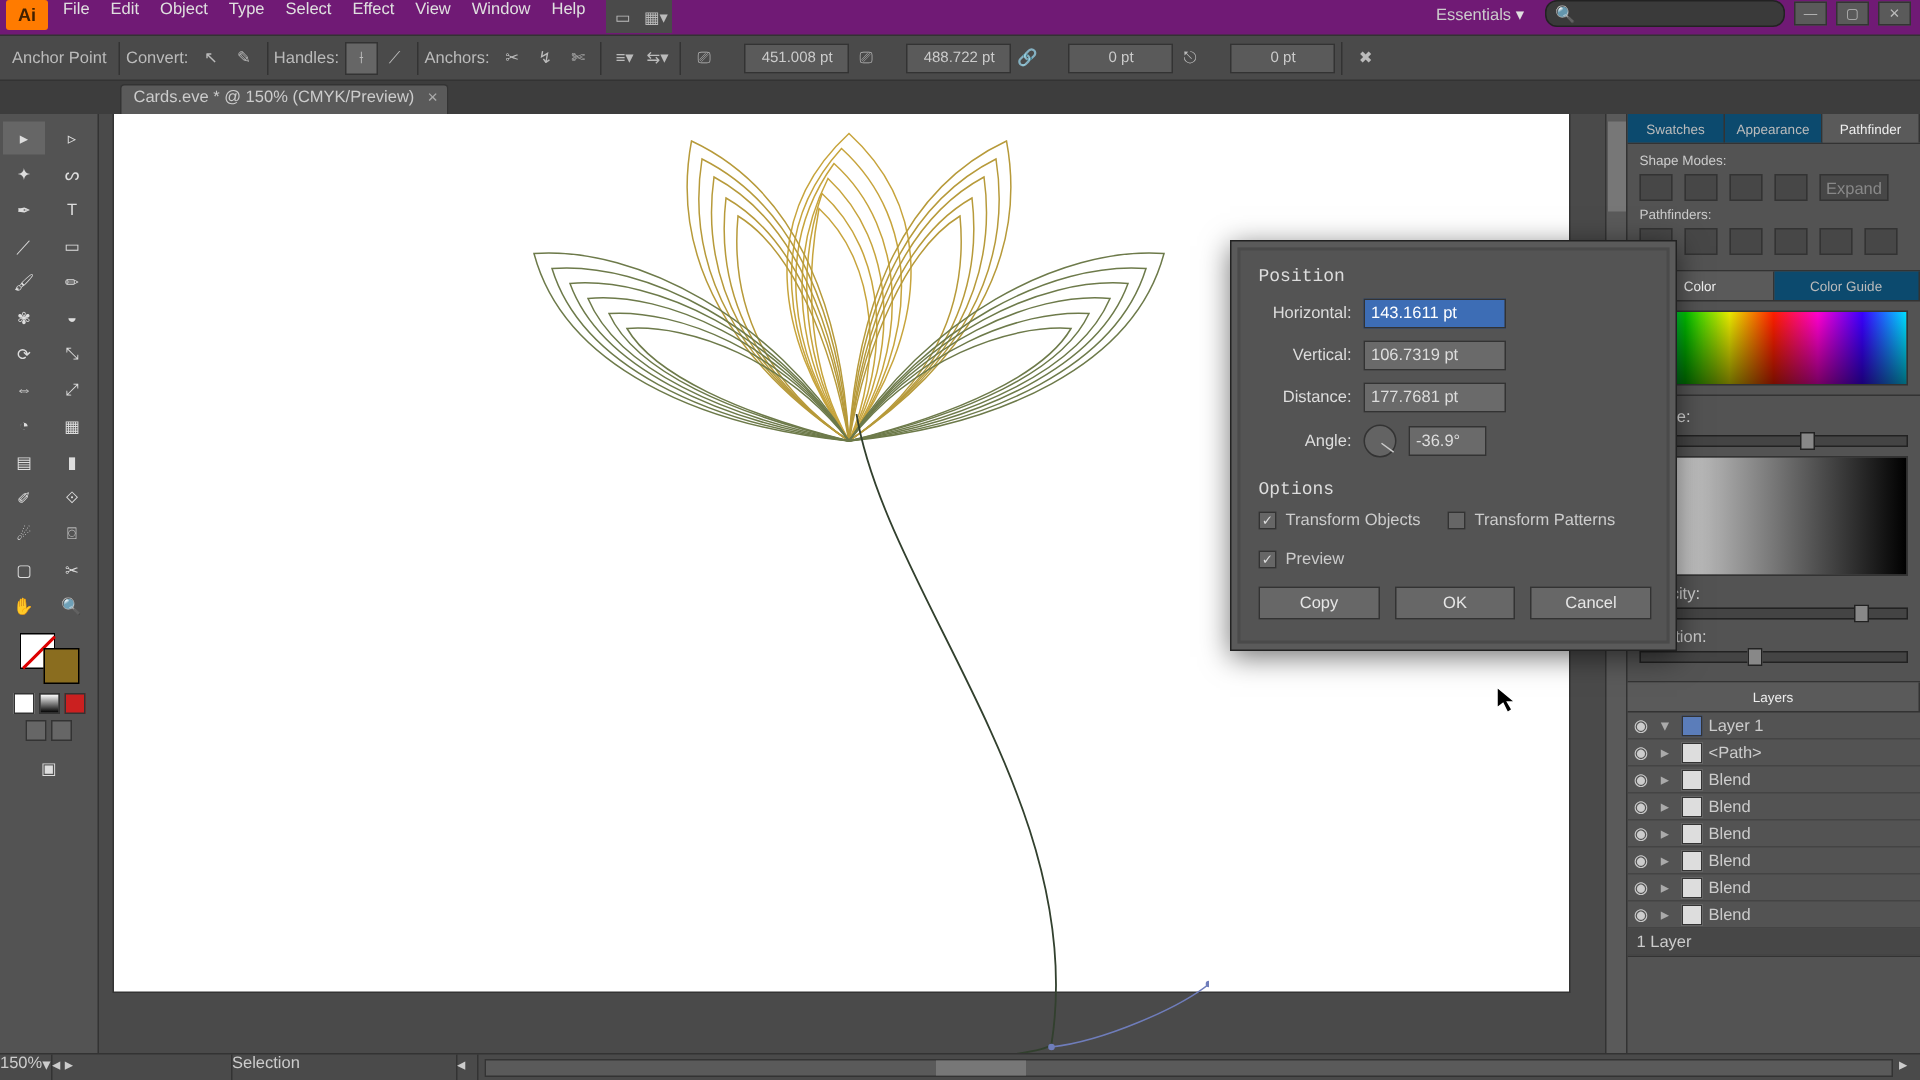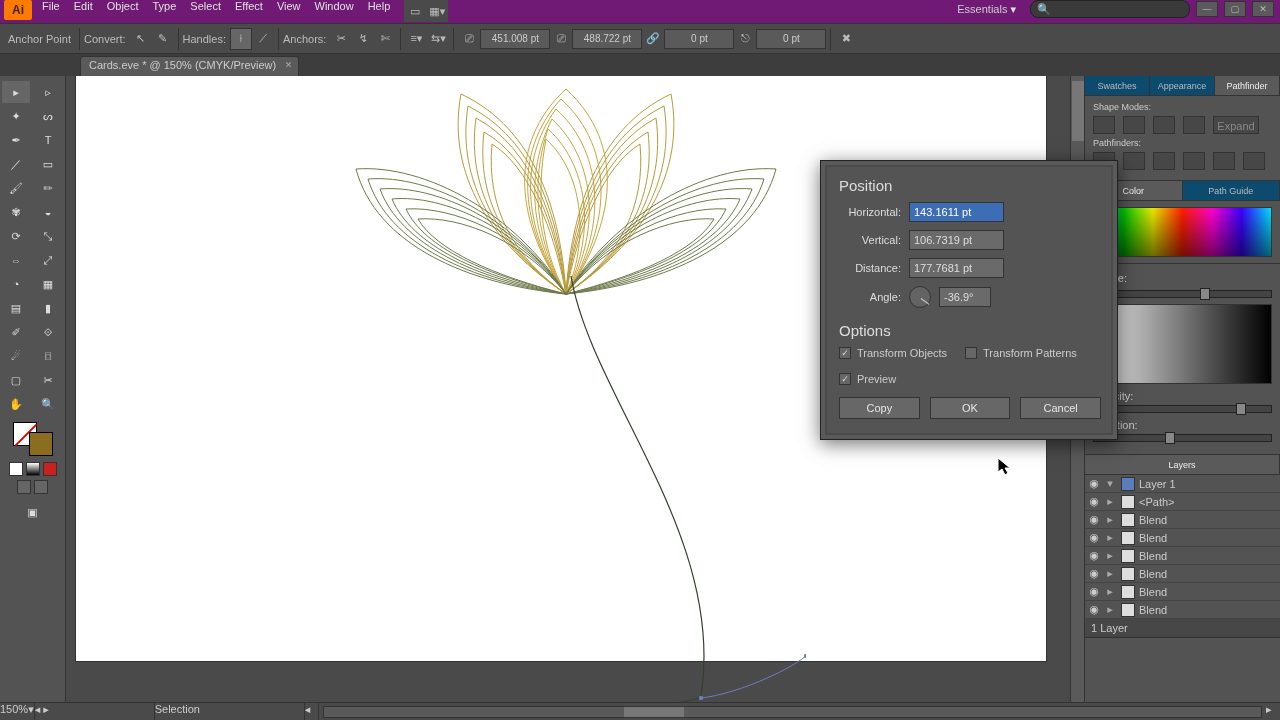--- a/index.html
+++ b/index.html
@@ -10,21 +10,21 @@
 #applogo { width:28px; height:20px; background:#ff7b00; color:#412000; font-weight:bold; font-size:12px; display:flex; align-items:center; justify-content:center; border-radius:2px; margin-right:10px;}
 #menubar .mi { margin-right:14px; cursor:pointer; color:#e0e0e0;}
 #menubar .right { margin-left:auto; display:flex; align-items:center; gap:6px; padding-right:6px;}
 .searchbox { width:160px; height:18px; background:#3a3a3a; border:1px solid #222; border-radius:8px; display:flex; align-items:center; padding-left:6px; color:#777;}
 .winbtn { width:22px; height:16px; background:#5a5a5a; border:1px solid #333; display:flex; align-items:center; justify-content:center; font-size:9px; color:#bbb; cursor:pointer;}
 
 #controlbar { height:30px; background:#4a4a4a; border-bottom:1px solid #333; display:flex; align-items:center; padding-left:8px; gap:0;}
 #controlbar .lbl { color:#bbb; margin-right:4px;}
 .iconbtn { width:22px; height:22px; background:#4a4a4a; border:1px solid transparent; display:flex; align-items:center; justify-content:center; cursor:pointer; color:#bbb;}
 .iconbtn.sel { background:#666; border-color:#333;}
-.numfield { height:20px; min-width:70px; background:#5a5a5a; border:1px solid #333; display:flex; align-items:center; justify-content:center; padding:0 4px; font-size:10px;}
+.numfield { height:20px; min-width:70px; background:#5a5a5a; border:1px solid #333; display:flex; align-items:center; justify-content:center; padding:0 4px; font-size:10px;margin-left:16px;}
 .sep { width:1px; height:22px; background:#333; margin:0 4px;}
 
 #tabbar { height:22px; background:#3d3d3d; display:flex; align-items:flex-end; padding-left:80px;}
 .doctab { height:20px; background:#5a5a5a; border:1px solid #333; border-bottom:none; border-radius:3px 3px 0 0; padding:2px 22px 2px 8px; position:relative; font-size:10px; color:#ddd;}
 .doctab .x { position:absolute; right:6px; top:3px; font-size:9px; color:#aaa;}
 
 
 #workspace { position:absolute; top:76px; bottom:18px; left:0; right:0; display:flex; }
 #toolbox { width:66px; background:#535353; border-right:1px solid #333; padding-top:4px;}
 .toolrow { display:flex; }
@@ -62,21 +62,21 @@
 .lrow.top .sw { background:#5b7dba;}
 .slider { height:8px; background:#444; border:1px solid #222; position:relative; margin:3px 0 6px 0;}
 .slider .knob{position:absolute; top:-3px; width:10px; height:12px; background:#888; border:1px solid #222;}
 
 
 #dialog { position:absolute; top:160px; left:820px; width:298px; background:#5a5a5a; border:1px solid #222; box-shadow:0 4px 18px rgba(0,0,0,.55); z-index:50;}
 #dialog .titlebar { height:22px; background:linear-gradient(#6a6a6a,#555); border-bottom:1px solid #333; display:flex; align-items:center; padding:0 8px; cursor:move;}
 #dialog .titlebar span:last-child { margin-left:auto; }
 #dialog .body { background:#545454; border:2px solid #4a4a4a; margin:4px; padding:10px 10px 14px 12px;}
 .dsection { margin-bottom:14px;}
-.dsection .head { color:#ddd; font-size:15px; margin-bottom:8px;}
+.dsection .head { color:#ddd; font-size:12px; margin-bottom:8px;font-family:Liberation Mono, monospace;}
 .drow { display:flex; align-items:center; margin-bottom:8px;}
 .drow .lab { width:62px; text-align:right; margin-right:8px; color:#ddd; font-size:11px;}
 .dinput { width:95px; height:20px; background:#6a6a6a; border:1px solid #333; color:#ddd; padding:0 4px; font-size:11px;}
 .dinput.sel { background:#3d6db5; color:#fff;}
 .anglectl { width:22px; height:22px; border-radius:50%; background:#636363; border:1px solid #333; margin-right:8px; position:relative;}
 .anglectl::after{content:""; position:absolute; width:10px; height:1px; background:#ccc; top:11px; left:11px; transform-origin:left; transform:rotate(36deg);}
 .chk { display:flex; align-items:center; gap:6px; color:#ccc; font-size:11px; margin-right:18px;}
 .chk .box { width:12px; height:12px; border:1px solid #333; background:#666; display:flex; align-items:center; justify-content:center; font-size:9px;}
 .chk.on .box::after{content:"✓"; color:#ddd; line-height:1;}
 .chk.dis { color:#8a8a8a;}
@@ -316,21 +316,21 @@
         <div class="ic"></div>
         <div class="ic"></div>
         <div class="ic"></div>
         <div class="ic"></div>
         <div class="ic"></div>
       </div>
     </div>
 
     <div class="ptabs">
       <div class="ptab act">Color</div>
-      <div class="ptab">Path Guide</div>
+      <div class="ptab">Color Guide</div>
     </div>
     <div class="psec">
       <div class="colorstrip"></div>
     </div>
 
     <div class="psec">
       <div class="drow" style="margin-bottom:4px">
           <span class="lab" style="width:34px">Type:</span>
         <div class="ic" style="width:18px;height:16px"></div>
         <div class="ic" style="width:18px;height:16px;margin-left:4px"></div>

